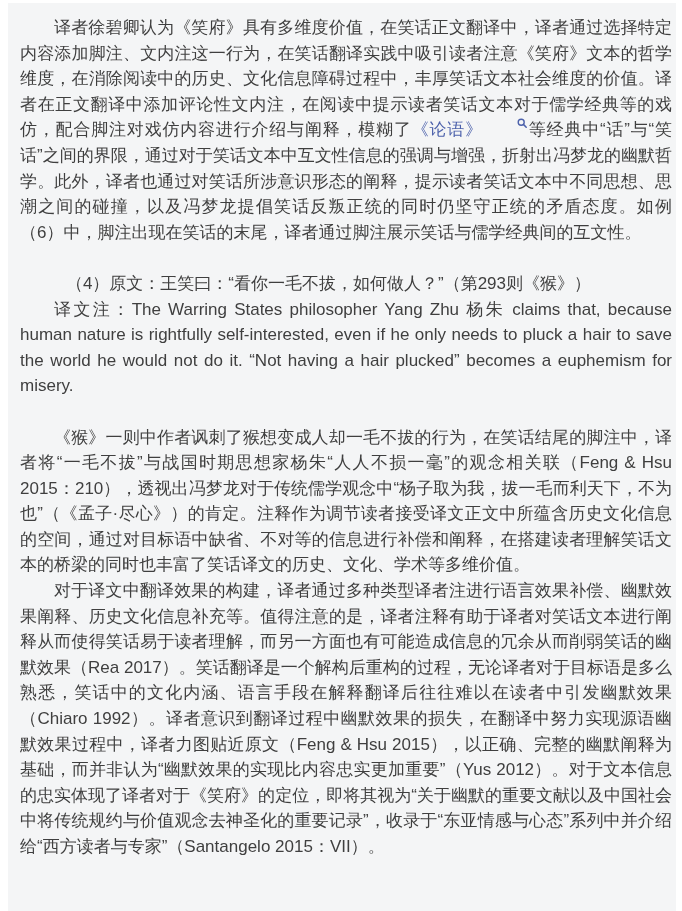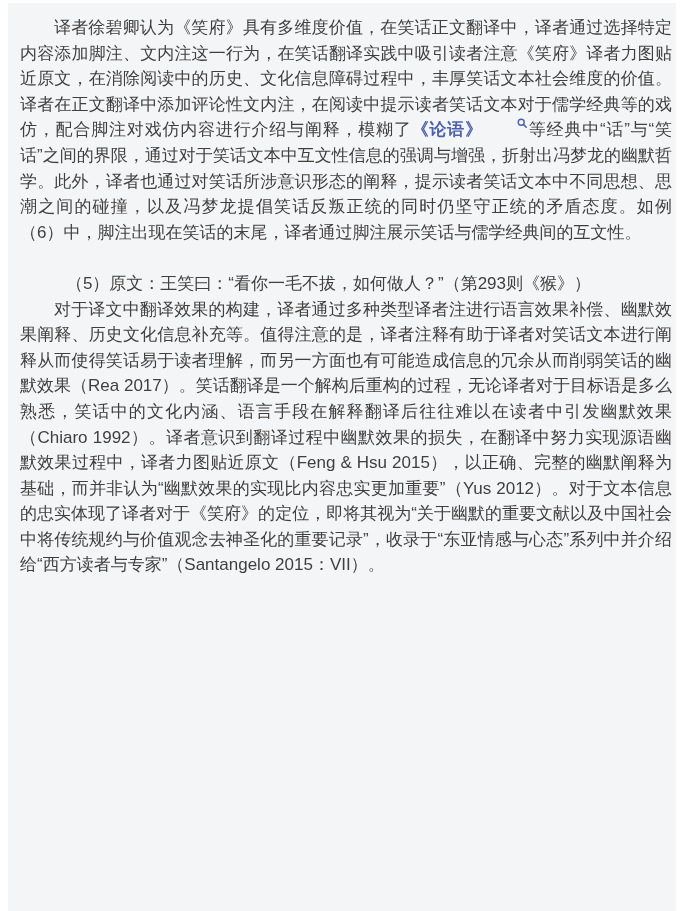--- a/index.html
+++ b/index.html
@@ -26,45 +26,47 @@
   .doc{
     font-family:"Liberation Sans","DejaVu Sans",sans-serif;
     font-size:17px;
     line-height:25.6px;
     color:var(--text);
     text-align:justify;
   }
   .doc p{margin:0;padding:0;text-indent:2em;}
   .doc p.indent3{text-indent:2.7em;}
   .gap-top{margin-top:25.6px !important;}
-  a.entry-link{color:var(--link);text-decoration:none;cursor:pointer;font-weight:bold;}
+  a.entry-link{color:var(--link);text-decoration:none;cursor:pointer;}
   sup.search-sup{
     display:inline-block;
     line-height:0;
     vertical-align:7px;
     margin:0 1px 0 0;
   }
   sup.search-sup svg{display:inline-block;}
 </style>
 </head>
 <body>
 
 <div class="viewport">
   <div class="page">
     <div class="doc">
 
       <p>
-        <span>译者徐碧卿认为《笑府》具有多维度价值，在笑话正文翻译中，译者通过选择特定内容添加脚注、文内注这一行为，在笑话翻译实践中吸引读者注意《笑府》译者力图贴近原文，在消除阅读中的历史、文化信息障碍过程中，丰厚笑话文本社会维度的价值。译者在正文翻译中添加评论性文内注，在阅读中提示读者笑话文本对于儒学经典等的戏仿，配合脚注对戏仿内容进行介绍与阐释，模糊了</span><a class="entry-link"><span>《论语》</span><sup class="search-sup"><svg width="10" height="10" viewBox="0 0 10 10">
+        <span>译者徐碧卿认为《笑府》具有多维度价值，在笑话正文翻译中，译者通过选择特定内容添加脚注、文内注这一行为，在笑话翻译实践中吸引读者注意《笑府》文本的哲学维度，在消除阅读中的历史、文化信息障碍过程中，丰厚笑话文本社会维度的价值。译者在正文翻译中添加评论性文内注，在阅读中提示读者笑话文本对于儒学经典等的戏仿，配合脚注对戏仿内容进行介绍与阐释，模糊了</span><a class="entry-link"><span>《论语》</span><sup class="search-sup"><svg width="10" height="10" viewBox="0 0 10 10">
                   <circle cx="4.2" cy="4.2" r="3" fill="none" stroke="#4c61ab" stroke-width="1.4"></circle>
                   <line x1="6.4" y1="6.4" x2="9.2" y2="9.2" stroke="#4c61ab" stroke-width="1.5" stroke-linecap="round"></line>
                 </svg></sup></a><span>等经典中“话”与“笑话”之间的界限，通过对于笑话文本中互文性信息的强调与增强，折射出冯梦龙的幽默哲学。此外，译者也通过对笑话所涉意识形态的阐释，提示读者笑话文本中不同思想、思潮之间的碰撞，以及冯梦龙提倡笑话反叛正统的同时仍坚守正统的矛盾态度。如例（6）中，脚注出现在笑话的末尾，译者通过脚注展示笑话与儒学经典间的互文性。</span>
       </p>
 
       <div class="gap-top">
-        <p class="indent3">（5）原文：王笑曰：“看你一毛不拔，如何做人？”（第293则《猴》）</p>
+        <p class="indent3">（4）原文：王笑曰：“看你一毛不拔，如何做人？”（第293则《猴》）</p>
+        <p>译文注：The Warring States philosopher Yang Zhu 杨朱 claims that, because human nature is rightfully self-interested, even if he only needs to pluck a hair to save the world he would not do it. “Not having a hair plucked” becomes a euphemism for misery.</p>
       </div>
 
+      <p class="gap-top">《猴》一则中作者讽刺了猴想变成人却一毛不拔的行为，在笑话结尾的脚注中，译者将“一毛不拔”与战国时期思想家杨朱“人人不损一毫”的观念相关联（Feng &amp; Hsu 2015：210），透视出冯梦龙对于传统儒学观念中“杨子取为我，拔一毛而利天下，不为也”（《孟子·尽心》）的肯定。注释作为调节读者接受译文正文中所蕴含历史文化信息的空间，通过对目标语中缺省、不对等的信息进行补偿和阐释，在搭建读者理解笑话文本的桥梁的同时也丰富了笑话译文的历史、文化、学术等多维价值。</p>
 
       <p>对于译文中翻译效果的构建，译者通过多种类型译者注进行语言效果补偿、幽默效果阐释、历史文化信息补充等。值得注意的是，译者注释有助于译者对笑话文本进行阐释从而使得笑话易于读者理解，而另一方面也有可能造成信息的冗余从而削弱笑话的幽默效果（Rea 2017）。笑话翻译是一个解构后重构的过程，无论译者对于目标语是多么熟悉，笑话中的文化内涵、语言手段在解释翻译后往往难以在读者中引发幽默效果（Chiaro 1992）。译者意识到翻译过程中幽默效果的损失，在翻译中努力实现源语幽默效果过程中，译者力图贴近原文（Feng &amp; Hsu 2015），以正确、完整的幽默阐释为基础，而并非认为“幽默效果的实现比内容忠实更加重要”（Yus 2012）。对于文本信息的忠实体现了译者对于《笑府》的定位，即将其视为“关于幽默的重要文献以及中国社会中将传统规约与价值观念去神圣化的重要记录”，收录于“东亚情感与心态”系列中并介绍给“西方读者与专家”（Santangelo 2015：VII）。</p>
 
     </div>
   </div>
 </div>
 
 </body></html>

